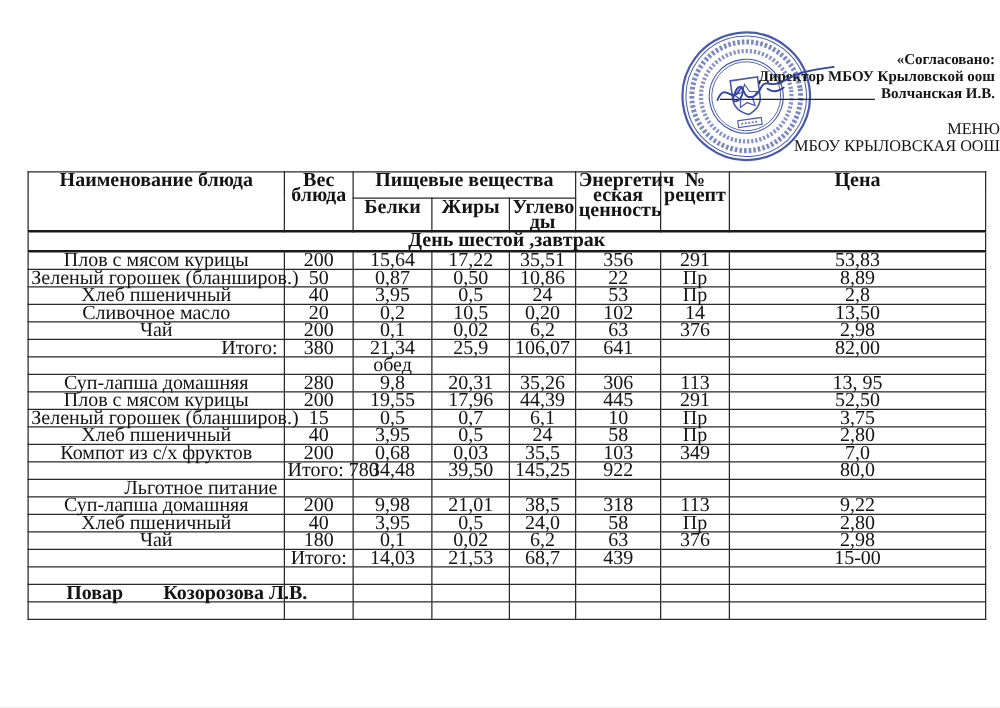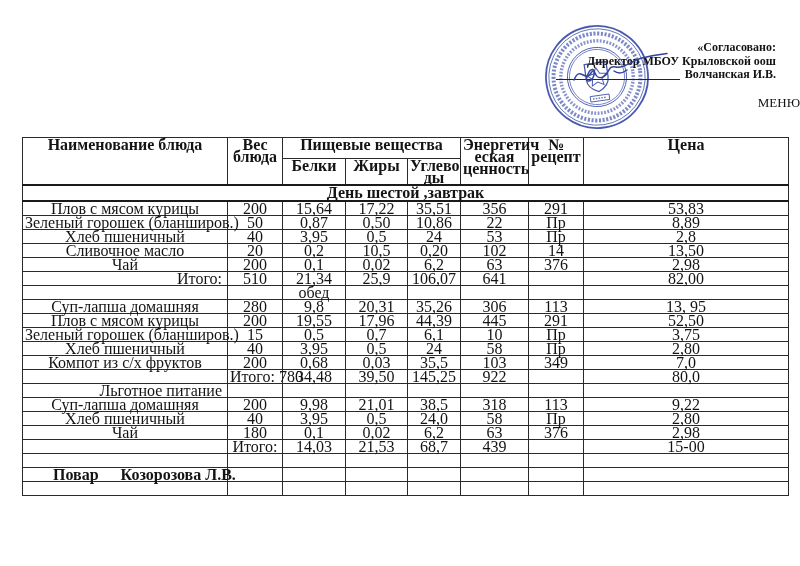--- a/index.html
+++ b/index.html
@@ -3,21 +3,21 @@
 <meta charset="utf-8">
 <style>
   html,body{margin:0;padding:0;background:#e8e8e8;}
   .page{
     position:relative;width:800px;height:566px;background:#ffffff;
     font-family:"Liberation Serif","DejaVu Serif",serif;color:#141414;
     overflow:hidden;margin:0 auto;
   }
   
   .approval{
-    position:absolute;top:41px;left:520px;width:256px;
+    position:absolute;top:41px;left:540px;width:256px;
     text-align:right;font-weight:bold;font-size:12px;line-height:13.5px;z-index:2;
   }
   .sig-row{display:flex;justify-content:flex-end;}
   .sig-line{width:124px;border-bottom:1.2px solid #222;height:11px;margin-right:5px;}
   .stamp{position:absolute;top:24px;left:544px;width:106px;height:106px;z-index:1;opacity:.92;}
   .signature{position:absolute;top:50px;left:570px;width:100px;height:36px;z-index:3;}
   
   .title{
     position:absolute;top:96px;left:0;width:100%;text-align:right;
     font-weight:normal;font-size:13px;line-height:13.5px;z-index:2;
@@ -31,21 +31,21 @@
   .menu th{font-weight:bold;vertical-align:top;line-height:12px;padding-top:1px;text-align:center;}
   .menu thead tr.h1{height:21px;}
   .menu thead tr.h2{height:24px;}
   .menu td{height:13px;line-height:11.5px;text-align:center;white-space:nowrap;vertical-align:middle;}
   .menu td.al-right{text-align:right;padding-right:5px;}
   .menu td.section{
     font-weight:bold;height:14px;
     border-top:2px solid #1a1a1a;border-bottom:2px solid #1a1a1a;
   }
   .menu td.cook{text-align:left;font-weight:bold;padding-left:30px;}
-  .menu td.cook span + span{margin-left:22px;}
+  .menu td.cook span + span{margin-left:32px;}
 </style>
 </head>
 <body>
 
 <div class="page">
 
   <svg class="stamp" viewBox="0 0 106 106" xmlns="http://www.w3.org/2000/svg">
     <g fill="none" stroke="#3a4da8" transform="rotate(-8 53 53)">
       <circle cx="53" cy="53" r="51" stroke-width="1.8"></circle>
       <circle cx="53" cy="53" r="48.2" stroke-width="0.8"></circle>
@@ -72,20 +72,21 @@
     <div>«Согласовано:</div>
     <div>Директор МБОУ Крыловской оош</div>
     <div class="sig-row">
       <span class="sig-line"></span>
       <span>Волчанская И.В.</span>
     </div>
   </div>
 
   <div class="title">
     <div>МЕНЮ</div>
+    <div>МБОУ КРЫЛОВСКАЯ ООШ</div>
   </div>
 
   <table class="menu">
     <colgroup>
       <col style="width:205px">
         <col style="width:55px">
         <col style="width:63px">
         <col style="width:62px">
       <col style="width:53px">
         <col style="width:68px">
@@ -156,21 +157,21 @@
           <td>200</td>
           <td>0,1</td>
           <td>0,02</td>
           <td>6,2</td>
           <td>63</td>
           <td>376</td>
           <td>2,98</td>
         </tr>
         <tr>
           <td class="al-right">Итого:</td>
-          <td>510</td>
+          <td>380</td>
           <td>21,34</td>
           <td>25,9</td>
           <td>106,07</td>
           <td>641</td>
           <td></td>
           <td>82,00</td>
         </tr>
         <tr>
           <td></td>
           <td></td>

